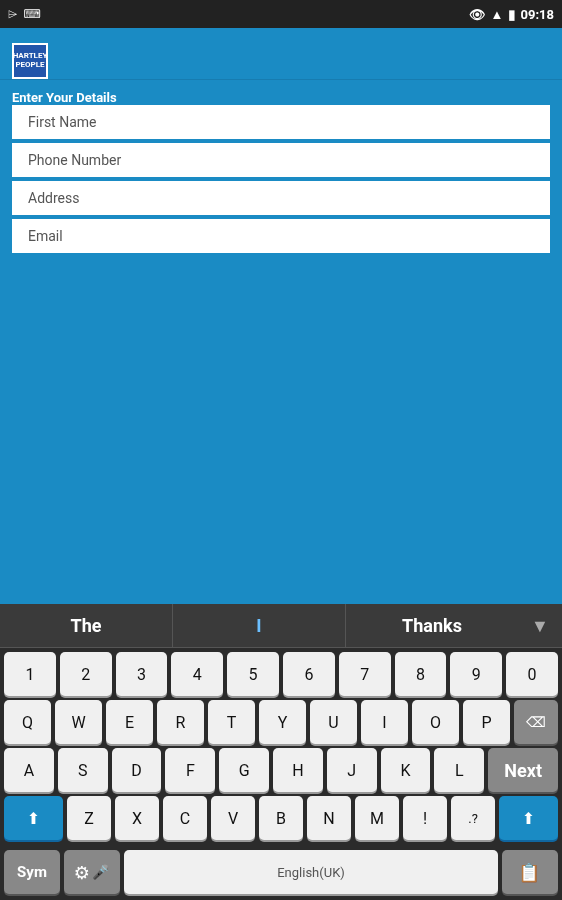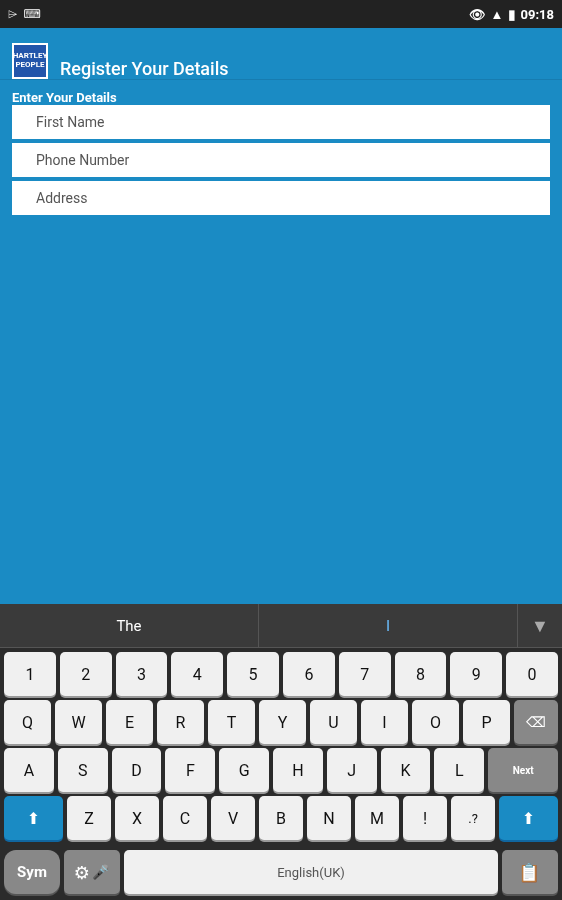--- a/index.html
+++ b/index.html
@@ -67,21 +67,21 @@
       font-size: 13px;
       font-weight: bold;
     }
     .form-field {
       background: white;
       border: none;
       width: 100%;
       height: 34px;
       display: flex;
       align-items: center;
-      padding: 0 24px;
+      padding: 0 16px;
       margin-bottom: 4px;
       font-size: 14px;
       color: #333;
     }
     .field-placeholder {
       color: #555;
       font-size: 14px;
     }
 
     
@@ -106,22 +106,23 @@
       display: flex;
       align-items: center;
       border-bottom: 1px solid #555;
     }
     .suggestion-item {
       flex: 1;
       display: flex;
       align-items: center;
       justify-content: center;
       color: #fff;
-      font-size: 15px;
+      font-size: 18px;
       height: 100%;
+      font-weight: bold;
     }
     .suggestion-item.middle {
       color: #6bbfff;
       border-left: 1px solid #555;
       border-right: 1px solid #555;
     }
     .suggestion-expand {
       width: 44px;
       display: flex;
       align-items: center;
@@ -159,21 +160,21 @@
       flex: 1;
     }
     .key.dark {
       background: #888;
       color: white;
       box-shadow: 0 2px 0 #555;
     }
     .key.next-key {
       background: #888;
       color: white;
-      font-size: 10px;
+      font-size: 18px;
       font-weight: bold;
       box-shadow: 0 2px 0 #555;
       flex: 1.4;
     }
     .key.shift-key {
       background: #1a8bc4;
       color: white;
       box-shadow: 0 2px 0 #1066a0;
       flex: 1.4;
     }
@@ -182,21 +183,21 @@
     .bottom-bar {
       display: flex;
       align-items: center;
       gap: 4px;
       padding: 4px 4px 6px 4px;
       background: #2b2b2b;
     }
     .sym-key {
       background: #888;
       color: white;
-      border-radius: 12px;
+      border-radius: 5px;
       height: 44px;
       min-width: 56px;
       display: flex;
       align-items: center;
       justify-content: center;
       font-size: 15px;
       font-weight: bold;
       box-shadow: 0 2px 0 #555;
       cursor: pointer;
       flex-shrink: 0;
@@ -258,44 +259,47 @@
     <span>▮</span>
     <span>09:18</span>
   </div>
 </div>
 
 <div class="app-bar">
   <div class="app-logo">
     <span style="white-space:pre;font-size:8px;">HARTLEY
 PEOPLE</span>
   </div>
-  <div class="app-title">Register Your Details</div>
 </div>
 
 <div class="form-area">
   <div class="form-label">Enter Your Details</div>
 
   <div class="form-field">
     <span class="field-placeholder">First Name</span>
   </div>
   <div class="form-field">
     <span class="field-placeholder">Phone Number</span>
   </div>
   <div class="form-field">
     <span class="field-placeholder">Address</span>
+  </div>
+  <div class="form-field">
+    <span class="field-placeholder">Email</span>
   </div>
 </div>
 
 <div class="middle-area" style="height: 270px;"></div>
 
 <div class="keyboard-container">
 
   <div class="suggestion-bar">
     <div class="suggestion-item">The</div>
     <div class="suggestion-item middle">I</div>
+    <div class="suggestion-item">Thanks</div>
     <div class="suggestion-expand">▼</div>
   </div>
 
   <div class="keyboard-rows">
     <div class="key-row">
       <div class="key">1</div>
       <div class="key">2</div>
       <div class="key">3</div>
       <div class="key">4</div>
       <div class="key">5</div>

